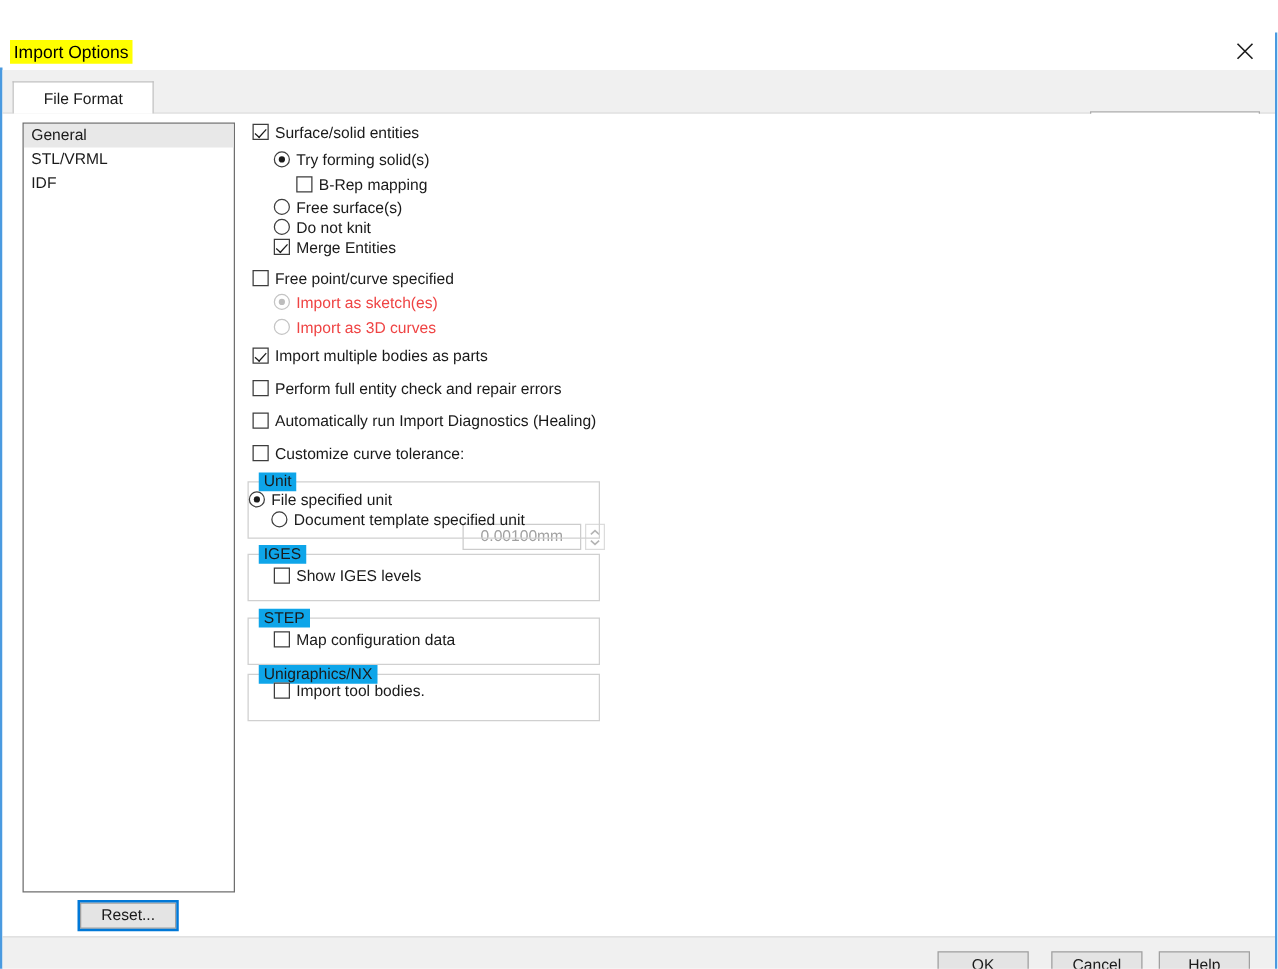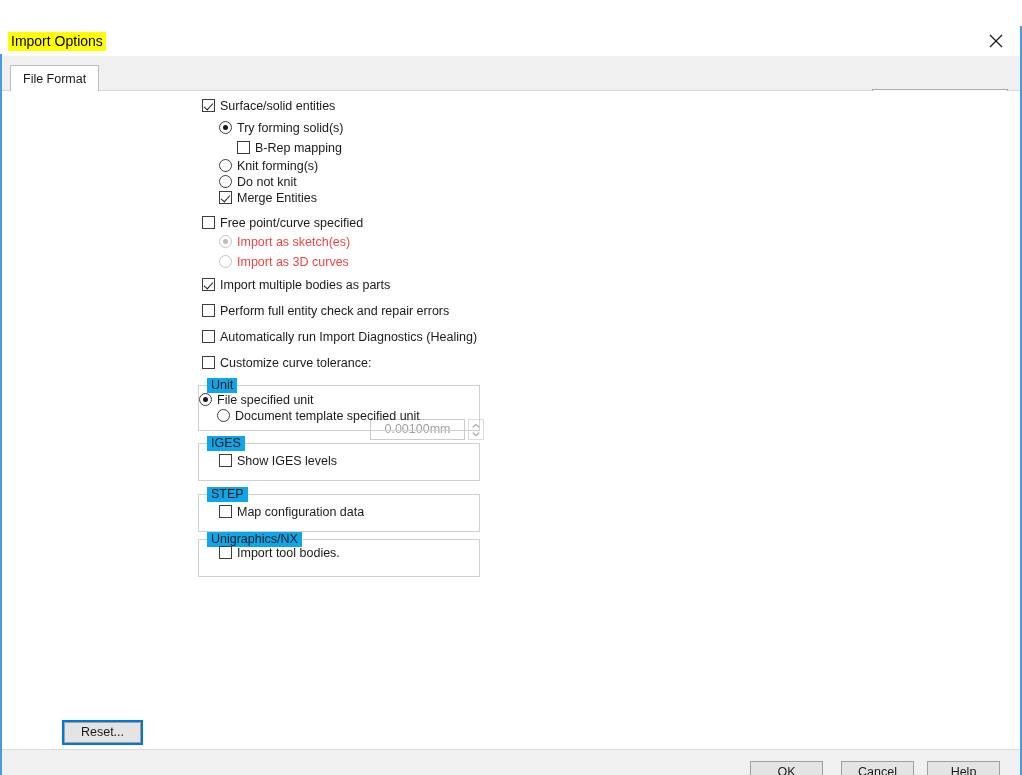--- a/index.html
+++ b/index.html
@@ -63,21 +63,21 @@
   #tabstrip {
     position: absolute; left: 2px; top: 30px;
     width: 1018px; height: 35px;
     background: #f0f0f0;
     border-bottom: 1px solid #d9d9d9;
     box-sizing: border-box;
   }
   #tab-file-format {
     position: absolute; left: 8px; top: 9px;
     height: 26px;
-    padding: 0 12px;
+    padding: 0 24px;
     line-height: 26px;
     background: #ffffff;
     border: 1px solid #bfbfbf;
     border-bottom: none;
     font-size: 12.5px;
     color: #1a1a1a;
     box-sizing: border-box;
     cursor: default;
   }
   
@@ -323,39 +323,44 @@
         <svg width="14" height="14" viewBox="0 0 14 14">
           <circle cx="6" cy="6" r="4.4" fill="none" stroke="#3c3c3c" stroke-width="1.2"></circle>
           <line x1="9.3" y1="9.3" x2="13" y2="13" stroke="#3c3c3c" stroke-width="1.2"></line>
         </svg>
       </span>
     </div>
   </div>
 
   <div id="content">
 
+    <div id="category-list">
+      <div class="list-item selected">General</div>
+      <div class="list-item">STL/VRML</div>
+      <div class="list-item">IDF</div>
+    </div>
 
     <div id="reset-button">Reset...</div>
 
     <div id="options">
 
       <div class="opt-row" style="left:10px; top:7px;">
         <span class="cb checked"></span><span>Surface/solid entities</span>
       </div>
 
       <div class="opt-row" style="left:27px; top:29px;">
         <span class="rb checked"></span><span>Try forming solid(s)</span>
       </div>
 
       <div class="opt-row" style="left:45px; top:49px;">
         <span class="cb"></span><span>B-Rep mapping</span>
       </div>
 
       <div class="opt-row" style="left:27px; top:67px;">
-        <span class="rb"></span><span>Knit forming(s)</span>
+        <span class="rb"></span><span>Free surface(s)</span>
       </div>
 
       <div class="opt-row" style="left:27px; top:83px;">
         <span class="rb"></span><span>Do not knit</span>
       </div>
 
       <div class="opt-row" style="left:27px; top:99px;">
         <span class="cb checked"></span><span>Merge Entities</span>
       </div>
 

